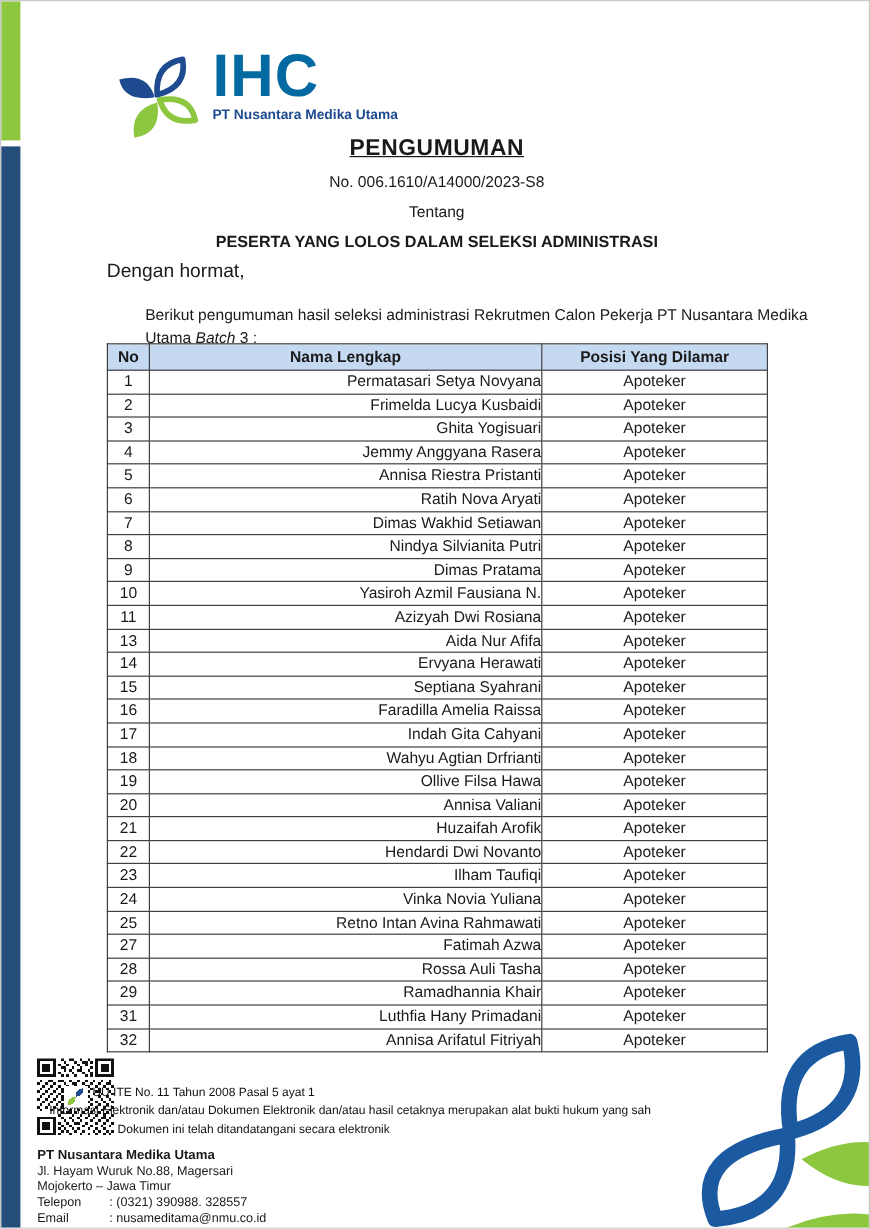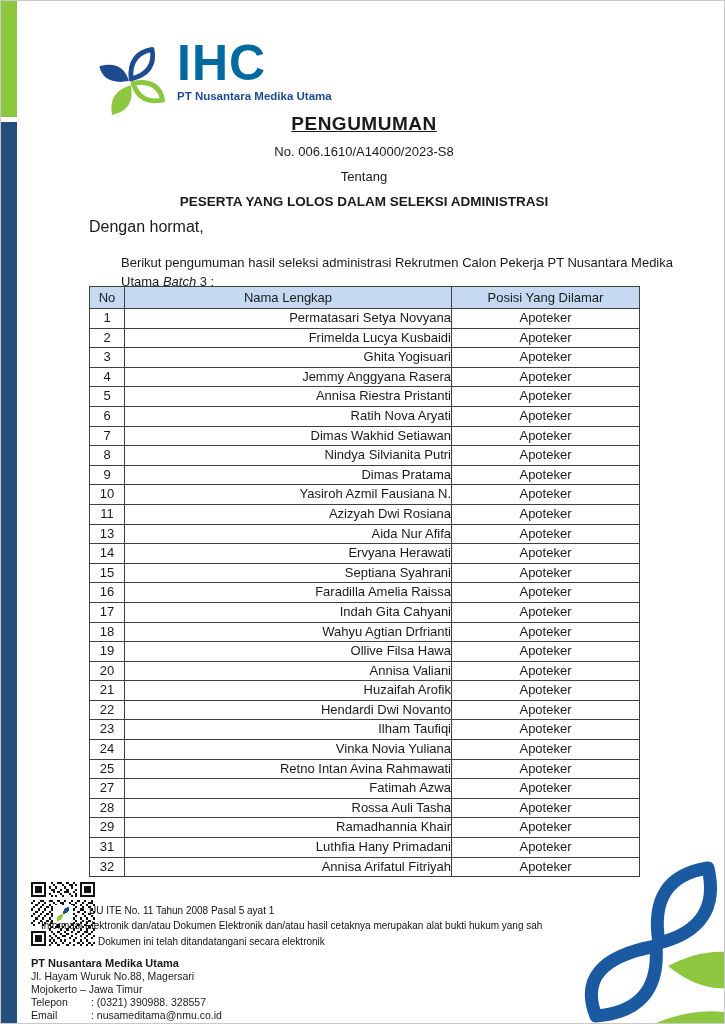--- a/index.html
+++ b/index.html
@@ -30,32 +30,32 @@
 
   
   .salutation{position:absolute;left:88px;top:217px;font-size:16px;}
   .intro-para{position:absolute;left:88px;top:252px;width:552px;font-size:13px;
     line-height:19px;text-align:justify;margin-left:32px;}
   .intro-para .it{font-style:italic;}
 
   
   .ptable{position:absolute;left:88px;top:285px;width:551px;border-collapse:collapse;}
   .ptable th,.ptable td{border:1px solid #404040;font-size:13px;padding:0;}
-  .ptable th{background:#c5d9f1;font-weight:normal;height:21px;text-align:center;}
+  .ptable th{background:#c5d9f1;font-weight:bold;height:21px;text-align:center;}
   .ptable td{height:18.6px;line-height:18.6px;}
   .col-no{width:35px;}
   .col-name{width:327px;}
   .col-pos{width:188px;}
   td.c-no{text-align:center;}
   td.c-name{text-align:right;padding-left:6px;}
   td.c-pos{text-align:center;}
 
   
   .disc{position:absolute;font-size:10px;color:#111;white-space:nowrap;z-index:5;}
-  .disc1{left:88px;top:904px;}
+  .disc1{left:76px;top:904px;}
   .disc2{left:40px;top:919px;}
   .disc3{left:97px;top:935px;}
 
   
   .qr{position:absolute;left:28px;top:881px;width:68px;height:64px;z-index:4;}
 
   
   .footer{position:absolute;left:30px;top:956px;font-size:10.5px;line-height:13px;}
   .footer .fcompany{font-weight:bold;font-size:11px;}
   .frow{display:flex;}

